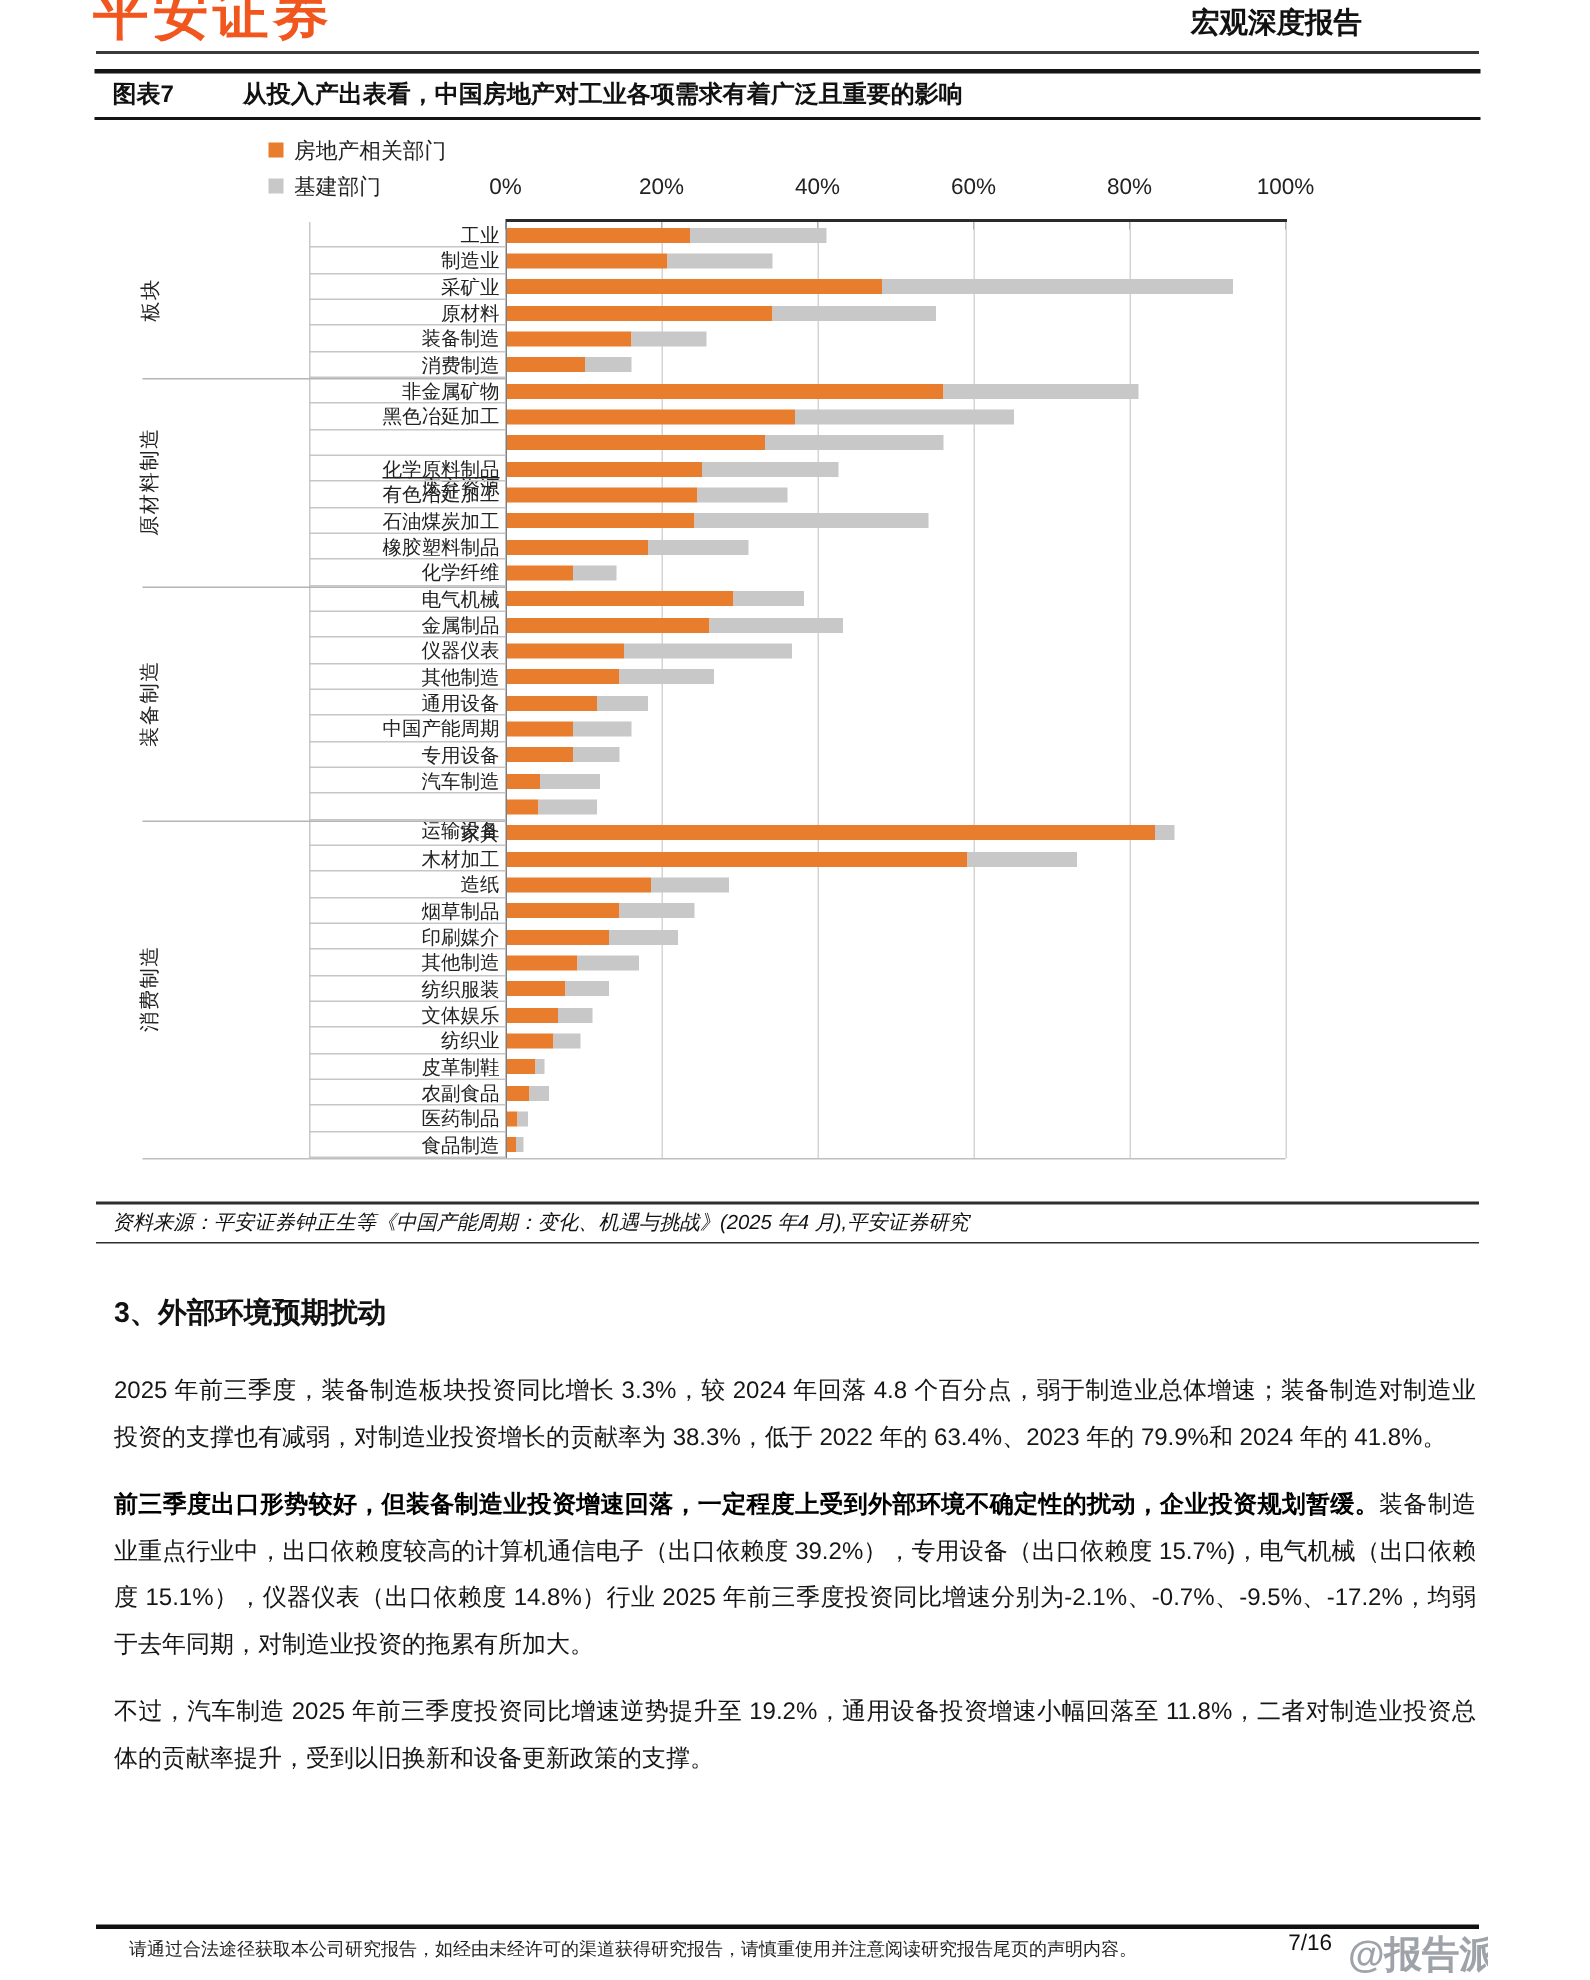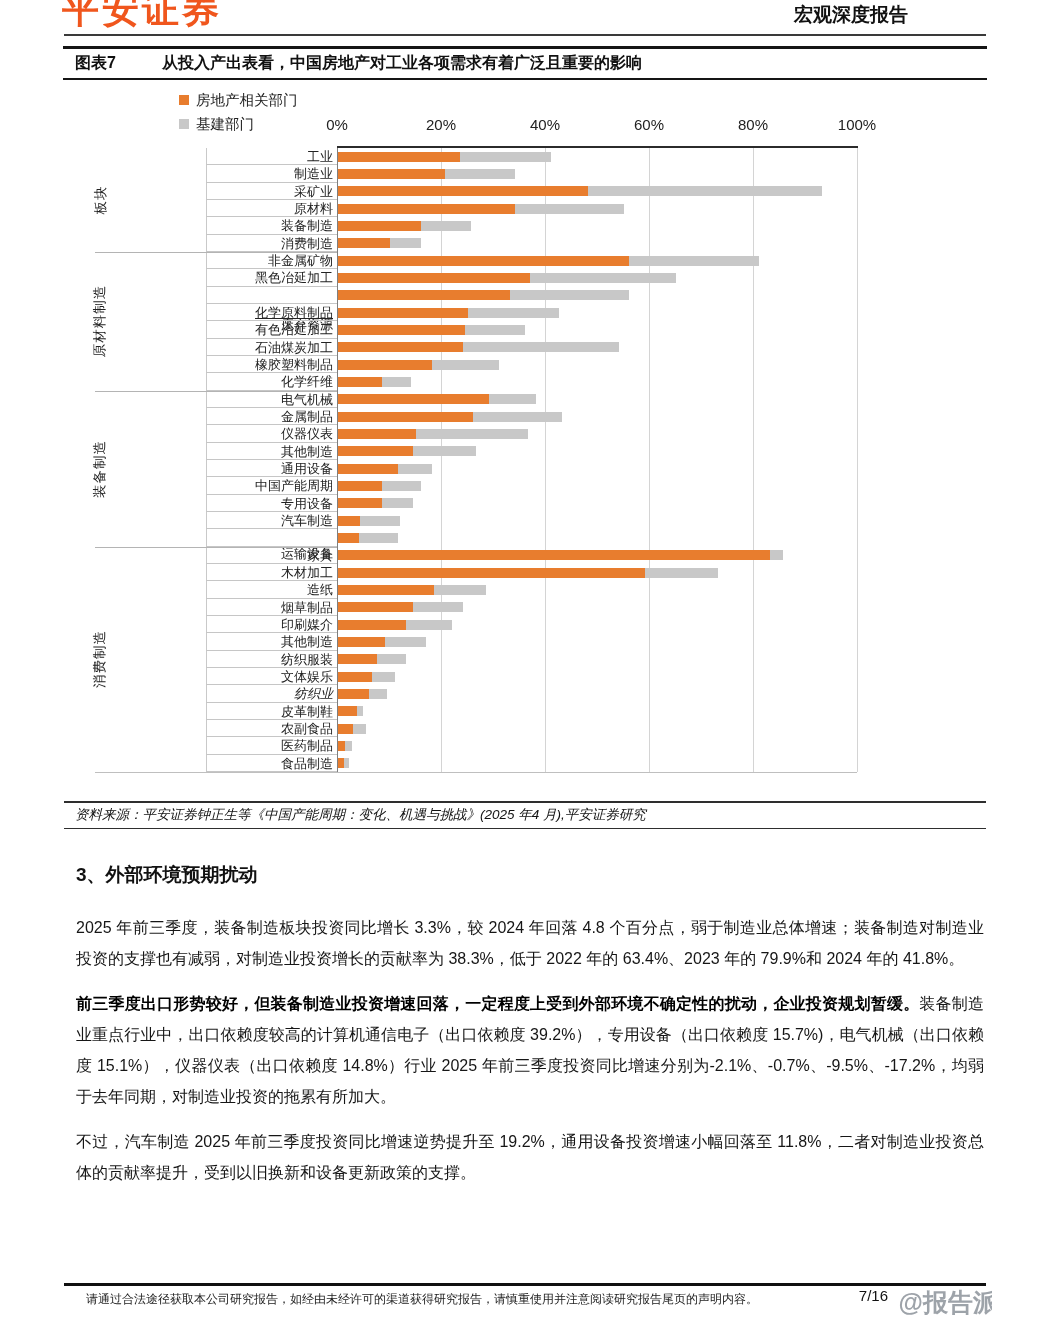--- a/index.html
+++ b/index.html
@@ -221,21 +221,21 @@
       <div class="bar" style="left: 263px; top: 551px; width: 46.8px; background: rgb(232, 125, 46);"></div>
       <div class="bar" style="left: 309.8px; top: 551px; width: 41.6px; background: rgb(200, 200, 200);"></div>
       <div class="row-label" style="right: 652px; top: 564.667px; height: 17.3333px; line-height: 17.3333px;">纺织服装</div>
       <div class="row-line" style="left: 131px; top: 581px; width: 131px;"></div>
       <div class="bar" style="left: 263px; top: 568.333px; width: 39px; background: rgb(232, 125, 46);"></div>
       <div class="bar" style="left: 302px; top: 568.333px; width: 28.6px; background: rgb(200, 200, 200);"></div>
       <div class="row-label" style="right: 652px; top: 582px; height: 17.3333px; line-height: 17.3333px;">文体娱乐</div>
       <div class="row-line" style="left: 131px; top: 598.333px; width: 131px;"></div>
       <div class="bar" style="left: 263px; top: 585.667px; width: 33.8px; background: rgb(232, 125, 46);"></div>
       <div class="bar" style="left: 296.8px; top: 585.667px; width: 23.4px; background: rgb(200, 200, 200);"></div>
-      <div class="row-label" style="right: 652px; top: 599.333px; height: 17.3333px; line-height: 17.3333px; font-style: italic;">纺织业</div>
+      <div class="row-label" style="right: 652px; top: 599.333px; height: 17.3333px; line-height: 17.3333px;">纺织业</div>
       <div class="row-line" style="left: 131px; top: 615.667px; width: 131px;"></div>
       <div class="bar" style="left: 263px; top: 603px; width: 31.2px; background: rgb(232, 125, 46);"></div>
       <div class="bar" style="left: 294.2px; top: 603px; width: 18.2px; background: rgb(200, 200, 200);"></div>
       <div class="row-label" style="right: 652px; top: 616.667px; height: 17.3333px; line-height: 17.3333px;">皮革制鞋</div>
       <div class="row-line" style="left: 131px; top: 633px; width: 131px;"></div>
       <div class="bar" style="left: 263px; top: 620.333px; width: 18.72px; background: rgb(232, 125, 46);"></div>
       <div class="bar" style="left: 281.72px; top: 620.333px; width: 6.24px; background: rgb(200, 200, 200);"></div>
       <div class="row-label" style="right: 652px; top: 634px; height: 17.3333px; line-height: 17.3333px;">农副食品</div>
       <div class="row-line" style="left: 131px; top: 650.333px; width: 131px;"></div>
       <div class="bar" style="left: 263px; top: 637.667px; width: 14.56px; background: rgb(232, 125, 46);"></div>

